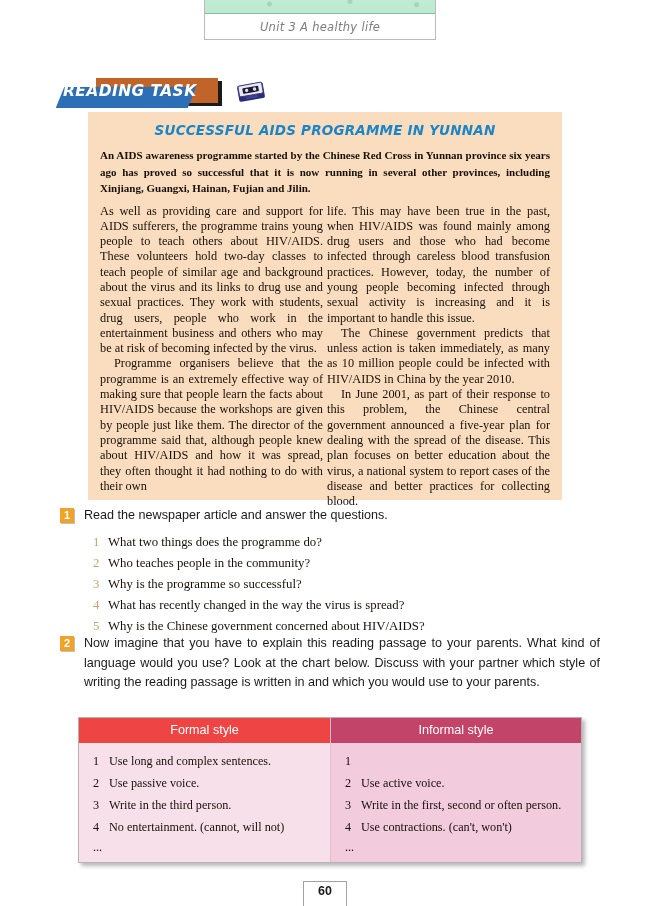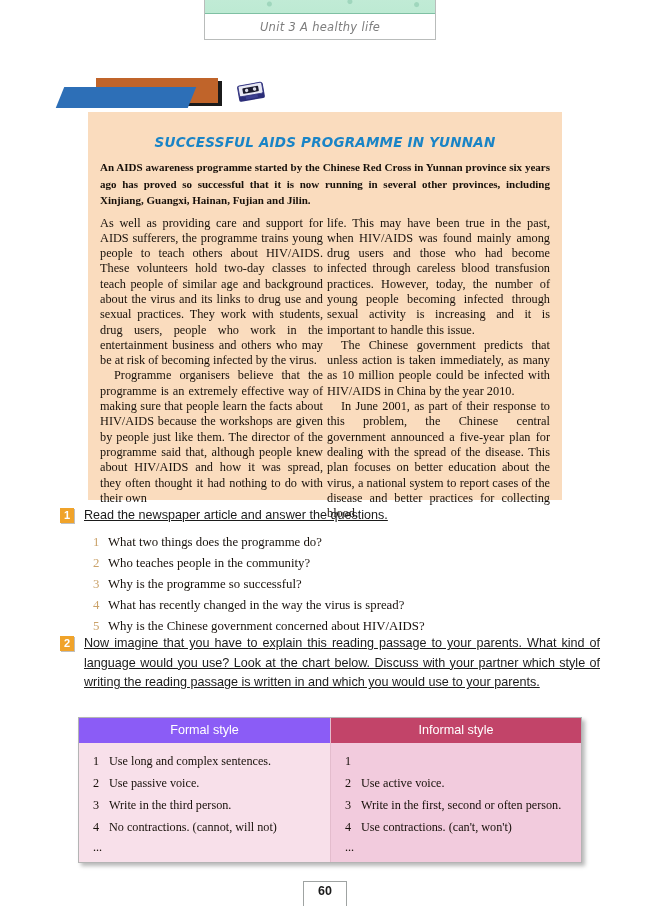--- a/index.html
+++ b/index.html
@@ -114,21 +114,21 @@
     padding: 10px 12px 8px 12px;
   }
   #article-title {
     text-align: center;
     font-family: "DejaVu Sans", sans-serif;
     font-style: italic;
     font-weight: bold;
     font-size: 13.5px;
     color: #1a84c6;
     letter-spacing: .2px;
-    margin: 12px 0 9px 0;
+    margin: 0 0 9px 0;
   }
   #article-lead {
     font-family: "Liberation Serif", serif;
     font-weight: bold;
     font-size: 11px;
     line-height: 16.5px;
     color: #17100a;
     text-align: justify;
     margin-bottom: 7px;
   }
@@ -173,21 +173,20 @@
     margin-top: 2px;
     box-shadow: 1px 1px 0 rgba(0,0,0,.25);
   }
   .task-text {
     margin-left: 10px;
     font-family: "Liberation Sans", sans-serif;
     font-size: 12.6px;
     line-height: 19.5px;
     color: #1b1b1b;
     text-align: justify;
-    text-decoration: underline;
   }
   #questions {
     margin: 6px 0 0 33px;
     list-style: none;
     padding: 0;
   }
   #questions li {
     display: flex;
     font-family: "Liberation Serif", serif;
     font-size: 12.8px;
@@ -215,21 +214,21 @@
   .tbl-col { width: 50%; box-sizing: border-box; }
   .tbl-col.right { border-left: 1px solid #e4bccd; }
   .tbl-head {
     height: 25px;
     line-height: 25px;
     text-align: center;
     color: #ffffff;
     font-family: "Liberation Sans", sans-serif;
     font-size: 12.6px;
   }
-  .tbl-col.left  .tbl-head { background: #8b5cf6; }
+  .tbl-col.left  .tbl-head { background: #ef4444; }
   .tbl-col.right .tbl-head { background: #c24469; }
   .tbl-col.left  .tbl-body { background: #f8e0ea; }
   .tbl-col.right .tbl-body { background: #f2cbdd; }
   .tbl-body { padding: 7px 0 6px 0; }
   .tbl-body ul { margin: 0; padding: 0; list-style: none; }
   .tbl-body li {
     display: flex;
     font-family: "Liberation Serif", serif;
     font-size: 12.2px;
     line-height: 22px;
@@ -280,20 +279,21 @@
 
 <div id="running-head">
   <div id="running-head-band"></div>
   <div id="running-head-label">Unit 3 A healthy life</div>
 </div>
 
 <div id="banner">
   <div class="banner-shadow"></div>
   <div class="banner-orange"></div>
   <div class="banner-blue"></div>
+  <div id="banner-text">READING TASK</div>
 </div>
 
 <div id="cassette-icon">
   <svg width="34" height="28" viewBox="0 0 34 28">
     <g transform="rotate(-10 17 14)">
       <rect x="4" y="6" width="26" height="16" rx="2" fill="#2b2d78"></rect>
       <rect x="5" y="6" width="24" height="11" rx="1.5" fill="#e9e9f4" stroke="#3a3c86" stroke-width="1"></rect>
       <rect x="9" y="9" width="16" height="5.5" rx="1" fill="#1b1b2e"></rect>
       <circle cx="13" cy="11.7" r="1.7" fill="#dcdce8"></circle>
       <circle cx="21" cy="11.7" r="1.7" fill="#dcdce8"></circle>
@@ -366,21 +366,21 @@
         <li>
             <span class="rn">2</span>
             <span>Use passive voice.</span>
           </li>
         <li>
             <span class="rn">3</span>
             <span>Write in the third person.</span>
           </li>
         <li>
             <span class="rn">4</span>
-            <span>No contractions. (cannot, will not)</span>
+            <span>No entertainment. (cannot, will not)</span>
           </li>
       </ul>
       <div class="tbl-ellipsis">...</div>
     </div>
   </div>
   <div class="tbl-col right">
     <div class="tbl-head">Informal style</div>
     <div class="tbl-body">
       <ul>
         <li>

